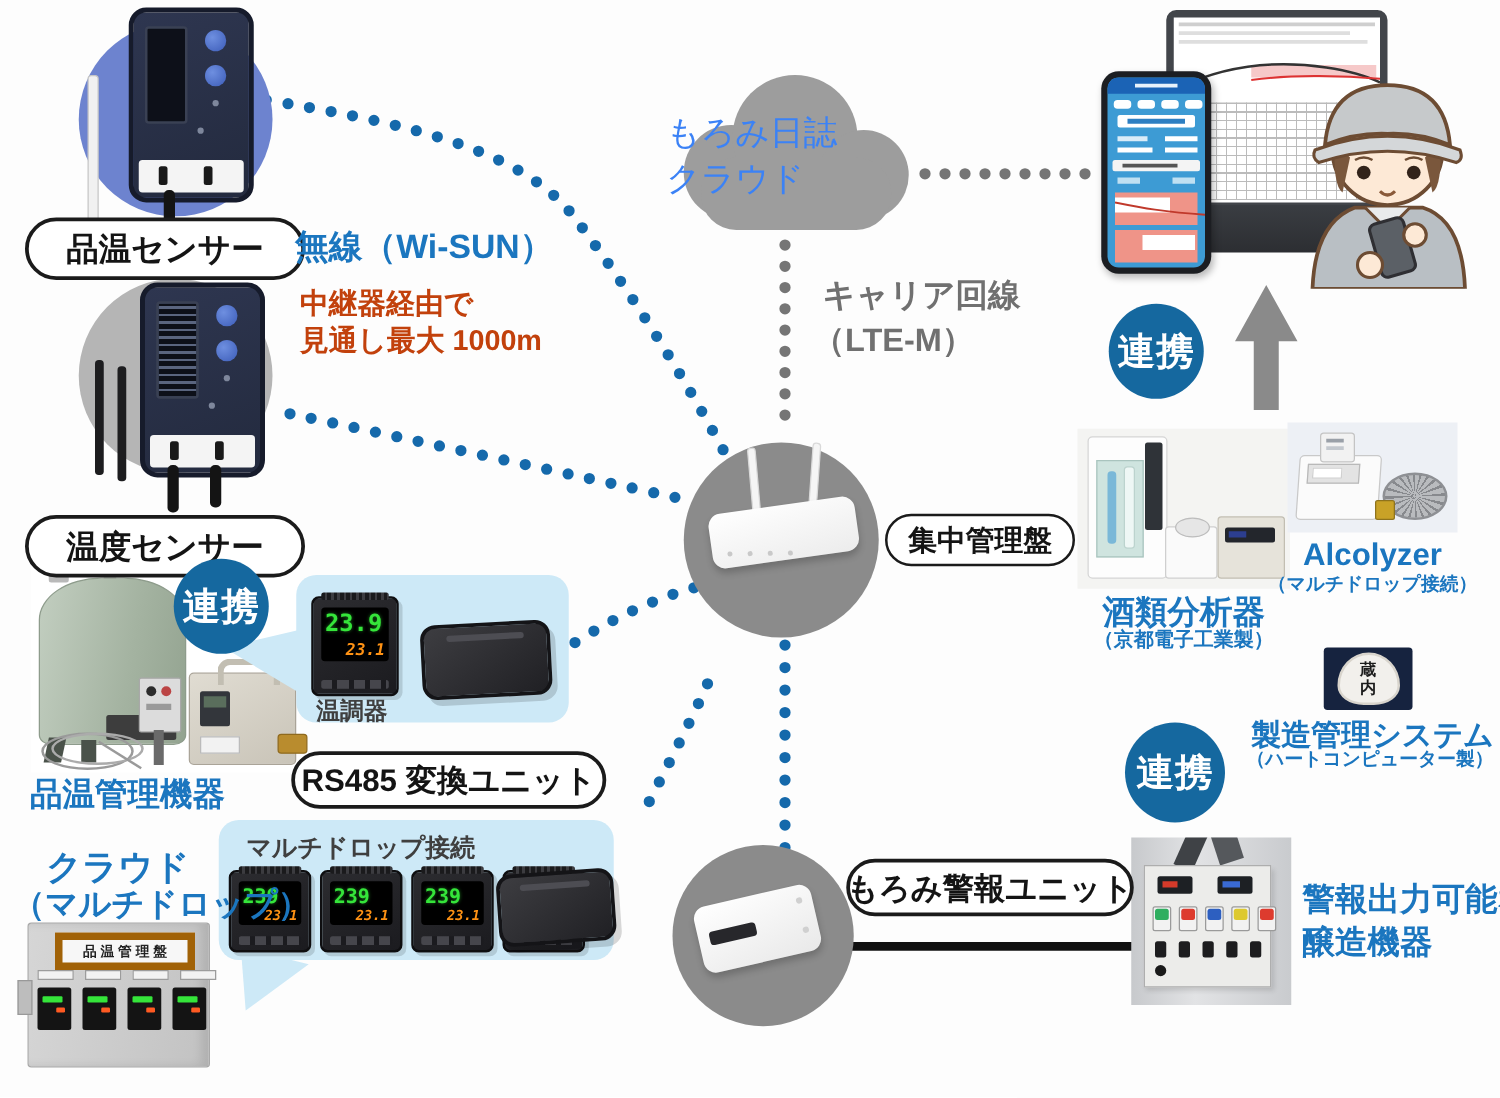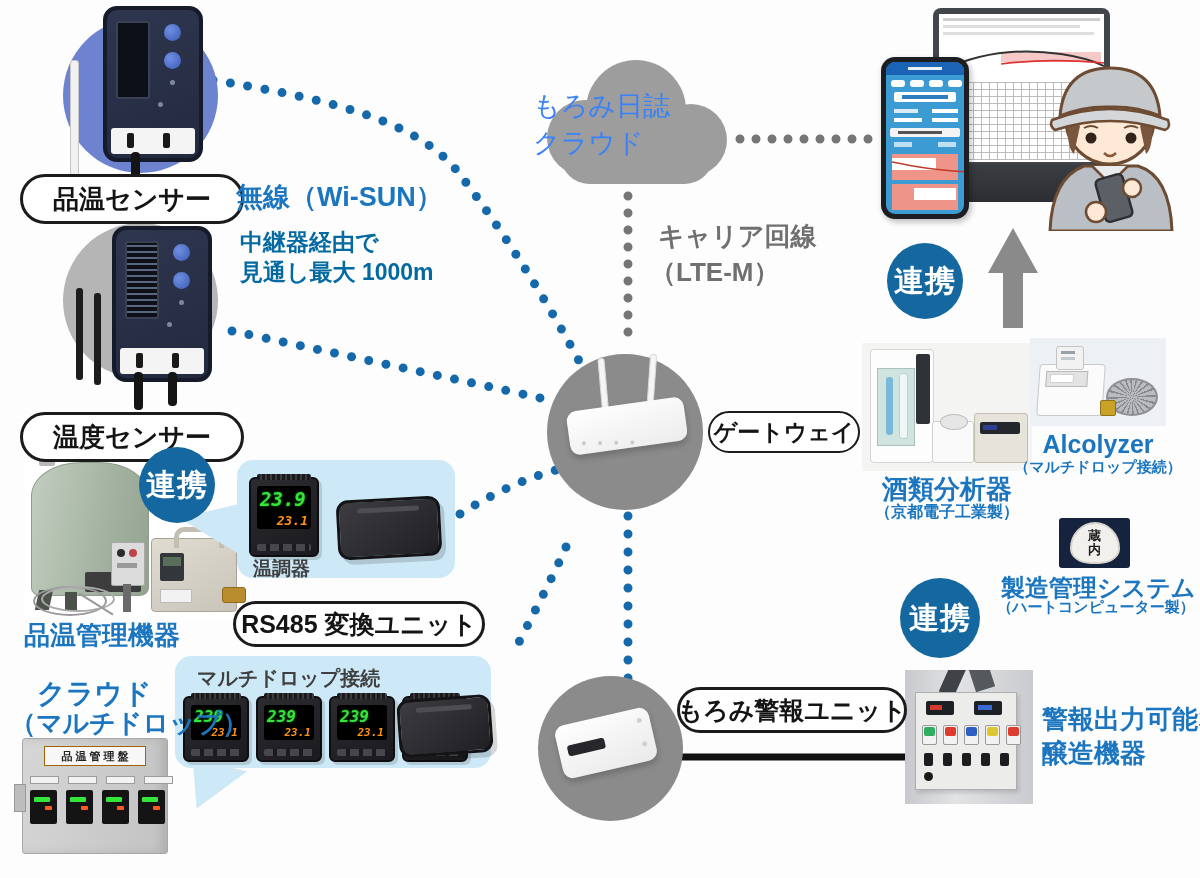--- a/index.html
+++ b/index.html
@@ -9,21 +9,21 @@
     font-family:"Liberation Sans","DejaVu Sans",sans-serif;
   }
   .abs{position:absolute;}
   
   .pill{
     position:absolute;display:flex;align-items:center;justify-content:center;
     background:#fff;border:3px solid #1b1b1b;border-radius:999px;
     font-weight:bold;color:#141414;white-space:nowrap;z-index:6;
   }
   .blue-text{position:absolute;color:#1b76bf;font-weight:bold;z-index:6;white-space:nowrap;}
-  .dark-text{position:absolute;color:#0369a1;font-weight:bold;z-index:6;white-space:nowrap;}
+  .dark-text{position:absolute;color:#c2410c;font-weight:bold;z-index:6;white-space:nowrap;}
   .badge{
     position:absolute;border-radius:50%;background:#15689f;color:#fff;
     display:flex;align-items:center;justify-content:center;
     font-weight:bold;font-size:30px;z-index:7;letter-spacing:1px;
   }
   .node-circle{position:absolute;border-radius:50%;z-index:2;}
   .callout{position:absolute;background:#cde9f7;border-radius:16px;z-index:4;}
   
   .sensor-dev{position:absolute;width:92px;height:148px;z-index:3;
     background:linear-gradient(160deg,#2e3650,#232a3e);border:4px solid #161b2b;border-radius:14px;}
@@ -36,21 +36,21 @@
   .sensor-dev .strip i{position:absolute;top:5px;width:7px;height:15px;background:#191919;border-radius:2px;}
   .probe{position:absolute;width:7px;border-radius:3px;z-index:2;}
   .probe.white{background:#f1f1f1;border:1px solid #c6c6c6;}
   .probe.black{background:#1d1d1f;}
   .cable{position:absolute;width:9px;background:#141414;border-radius:4px;z-index:3;}
   
   .tctrl{position:absolute;background:linear-gradient(150deg,#2c2c30,#1b1b1f);border:2px solid #0e0e10;border-radius:6px;z-index:5;box-shadow:3px 3px 0 #00000022;}
   .tctrl:before{content:"";position:absolute;left:6px;right:6px;top:-5px;height:6px;
     background:repeating-linear-gradient(90deg,#1a1a1c 0 3px,#3c3c40 3px 5px);border-radius:2px;}
   .tctrl .scr{position:absolute;left:6px;right:6px;top:7px;height:56%;background:#000;border-radius:3px;overflow:hidden;}
-  .tctrl .pv{position:absolute;left:3px;top:2px;font-family:"DejaVu Sans Mono",monospace;font-weight:bold;color:#35e53a;font-style:italic;text-shadow:0 0 3px #35e53a88;}
+  .tctrl .pv{position:absolute;left:3px;top:2px;font-family:"DejaVu Sans Mono",monospace;font-weight:bold;color:#35e53a;text-shadow:0 0 3px #35e53a88;}
   .tctrl .sv{position:absolute;right:3px;bottom:1px;font-family:"DejaVu Sans Mono",monospace;font-weight:bold;color:#ff9214;font-style:italic;margin-top:32px;}
   .tctrl .btns{position:absolute;left:6px;right:6px;bottom:4px;height:7px;
     background:repeating-linear-gradient(90deg,#46464c 0 9px,#1b1b1f 9px 13px);border-radius:2px;}
   .blackbox{position:absolute;background:linear-gradient(145deg,#3d3d41,#202024);border:3px solid #141417;border-radius:12px;z-index:5;box-shadow:4px 5px 0 #00000026;}
   .blackbox:before{content:"";position:absolute;left:18%;top:6px;right:18%;height:5px;border-radius:3px;background:#4d4d53;}
   
   .photo{position:absolute;z-index:3;}
   .punit{position:relative;width:27px;height:34px;background:#141414;border-radius:2px;}
   .punit:before{content:"";position:absolute;left:4px;top:7px;width:16px;height:5px;background:#35e53a;border-radius:1px;}
   .punit:after{content:"";position:absolute;right:5px;top:16px;width:7px;height:4px;background:#ff5a22;border-radius:1px;}
@@ -140,21 +140,21 @@
     <div style="position:absolute;left:40px;top:2px;width:5px;height:58px;background:#f5f5f5;border:1px solid #d9d9d9;border-radius:3px;transform:rotate(-5deg);"></div>
     <div style="position:absolute;left:88px;top:-2px;width:5px;height:60px;background:#f5f5f5;border:1px solid #d9d9d9;border-radius:3px;transform:rotate(4deg);"></div>
     <div style="position:absolute;left:8px;top:48px;width:118px;height:44px;background:linear-gradient(170deg,#ffffff,#ececec);border-radius:10px;transform:rotate(-8deg);box-shadow:0 4px 6px #00000033;">
       <i style="position:absolute;left:12px;bottom:9px;width:4px;height:4px;border-radius:50%;background:#c9c9c9;"></i>
       <i style="position:absolute;left:28px;bottom:7px;width:4px;height:4px;border-radius:50%;background:#c9c9c9;"></i>
       <i style="position:absolute;left:44px;bottom:5px;width:4px;height:4px;border-radius:50%;background:#c9c9c9;"></i>
       <i style="position:absolute;left:60px;bottom:3px;width:4px;height:4px;border-radius:50%;background:#c9c9c9;"></i>
     </div>
   </div>
   <div class="pill" style="left:708px;top:411px;width:148px;height:38px;font-size:23px;border-width:2.5px;">
-    <span>ゲートウェイ</span>
+    <span>集中管理盤</span>
   </div>
 
   <div class="photo" style="left:933px;top:8px;width:177px;height:160px;background:#42454a;border-radius:8px;padding:6px;box-sizing:border-box;">
     <div style="position:relative;width:100%;height:100%;background:#fff;overflow:hidden;">
       <div style="position:absolute;left:4px;top:4px;right:4px;height:3px;background:#cfcfcf;"></div>
       <div style="position:absolute;left:4px;top:11px;right:24px;height:3px;background:#dedede;"></div>
       <div style="position:absolute;left:4px;top:18px;right:10px;height:3px;background:#dedede;"></div>
       <svg width="165" height="40" viewBox="0 0 165 40" style="position:absolute;left:2px;top:26px;">
         <rect x="60" y="12" width="100" height="10" fill="#f6c9c9"></rect>
         <path d="M 2 30 C 40 12 80 8 120 14 C 140 17 155 22 163 26" fill="none" stroke="#333" stroke-width="2"></path>
@@ -321,21 +321,21 @@
   </div>
   <div class="pill" style="left:233px;top:601px;width:246px;height:40px;font-size:25px;">
     <span>RS485 変換ユニット</span>
   </div>
 
   <div class="blue-text" style="left:37px;top:675px;font-size:28px;">クラウド</div>
   <div class="blue-text" style="left:10px;top:706px;font-size:26px;">（マルチドロップ）</div>
   <div class="photo" style="left:22px;top:738px;width:150px;height:118px;">
     <div style="position:absolute;left:0;top:0;width:144px;height:114px;background:linear-gradient(100deg,#d6d6d6,#c2c2c2);border:1px solid #a8a8a8;border-radius:3px;box-shadow:inset -6px 0 8px #00000018;"></div>
     <div style="position:absolute;left:-8px;top:46px;width:10px;height:26px;background:#bdbdbd;border:1px solid #999;"></div>
-    <div style="position:absolute;left:22px;top:8px;width:100px;height:18px;background:#f7f7f7;border:1px solid #a16207;display:flex;align-items:center;justify-content:center;font-size:11px;font-weight:bold;color:#222;white-space:nowrap;">品 温 管 理 盤</div>
+    <div style="position:absolute;left:22px;top:8px;width:100px;height:18px;background:#f7f7f7;border:6px solid #a16207;display:flex;align-items:center;justify-content:center;font-size:11px;font-weight:bold;color:#222;white-space:nowrap;">品 温 管 理 盤</div>
     <div style="position:absolute;left:8px;top:38px;display:flex;gap:9px;">
       <i style="width:27px;height:6px;background:#f2f2f2;border:1px solid #9c9c9c;"></i>
       <i style="width:27px;height:6px;background:#f2f2f2;border:1px solid #9c9c9c;"></i>
       <i style="width:27px;height:6px;background:#f2f2f2;border:1px solid #9c9c9c;"></i>
       <i style="width:27px;height:6px;background:#f2f2f2;border:1px solid #9c9c9c;"></i>
     </div>
     <div style="position:absolute;left:8px;top:52px;display:flex;gap:9px;">
       <div class="punit"></div>
       <div class="punit"></div>
       <div class="punit"></div>

